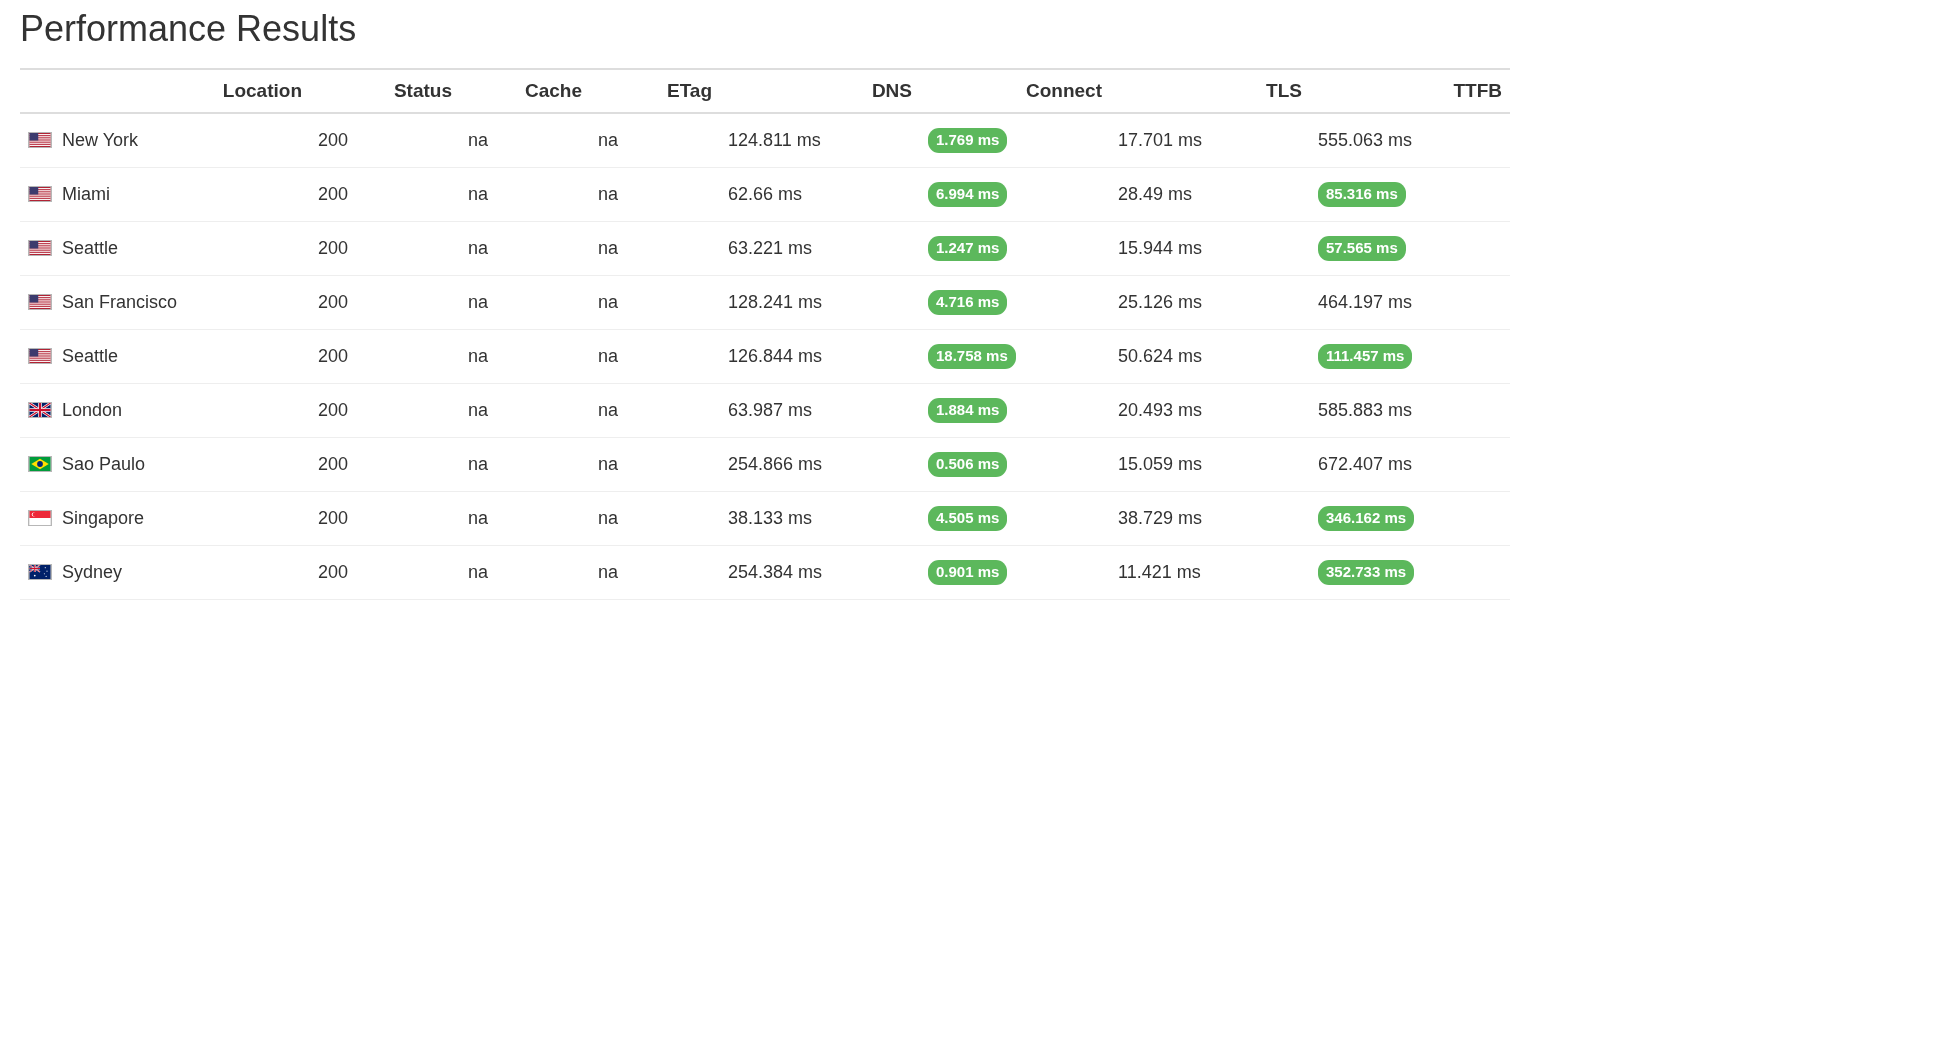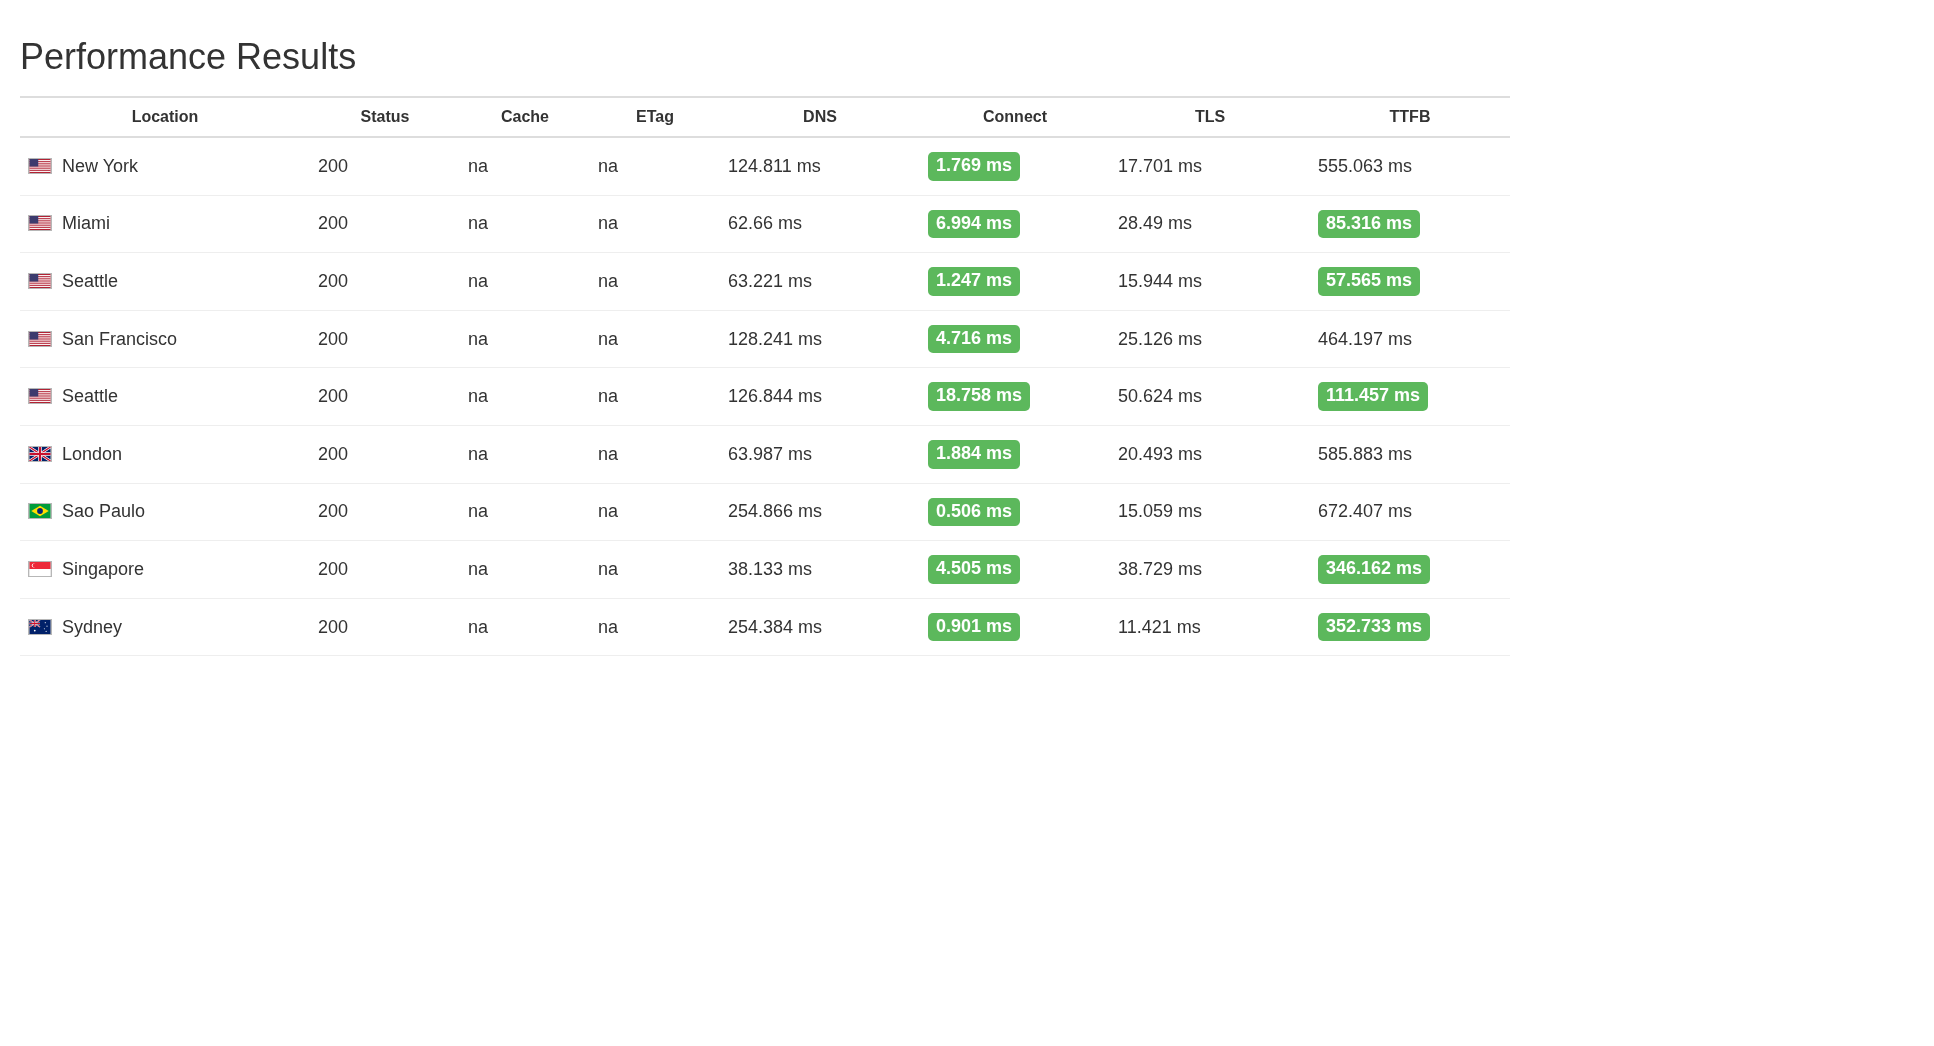--- a/index.html
+++ b/index.html
@@ -4,39 +4,39 @@
 <style>
   html, body {
     margin: 0;
     padding: 0;
     background: #fff;
     font-family: "Helvetica Neue", Helvetica, Arial, sans-serif;
     color: #333;
     font-size: 14px;
   }
   .page {
-    padding: 36px 20px 40px 20px;
+    padding: 8px 20px 40px 20px;
     width: 1494px;
     box-sizing: border-box;
   }
   h2.title {
     font-size: 36px;
     font-weight: 500;
     margin: 0 0 18px 0;
     color: #333;
   }
   table.results {
     width: 100%;
     border-collapse: collapse;
     table-layout: fixed;
   }
   table.results thead th {
-    text-align: center;
+    text-align: right;
     font-weight: 700;
-    font-size: 16px;
+    font-size: 19px;
     color: #333;
     padding: 10px 8px;
     border-top: 2px solid #ddd;
     border-bottom: 2px solid #ddd;
   }
   table.results tbody td {
     font-size: 18px;
     color: #333;
     padding: 14px 8px;
     border-bottom: 1px solid #eee;
@@ -61,23 +61,23 @@
   .flag.jp::after{
     content:""; position:absolute; left:50%; top:50%;
     width:7px; height:7px; background:#bc002d; border-radius:50%;
     transform:translate(-50%,-50%);
   }
   .badge {
     display: inline-block;
     background: #5cb85c;
     color: #fff;
     font-weight: 700;
-    font-size: 18px;
+    font-size: 15px;
     padding: 3px 8px 4px 8px;
-    border-radius: 5px;
+    border-radius: 11px;
     line-height: 1.2;
   }
   
   col.c-loc   { width: 290px; }
   col.c-stat  { width: 150px; }
   col.c-cache { width: 130px; }
   col.c-etag  { width: 130px; }
   col.c-dns   { width: 200px; }
   col.c-conn  { width: 190px; }
   col.c-tls   { width: 200px; }

